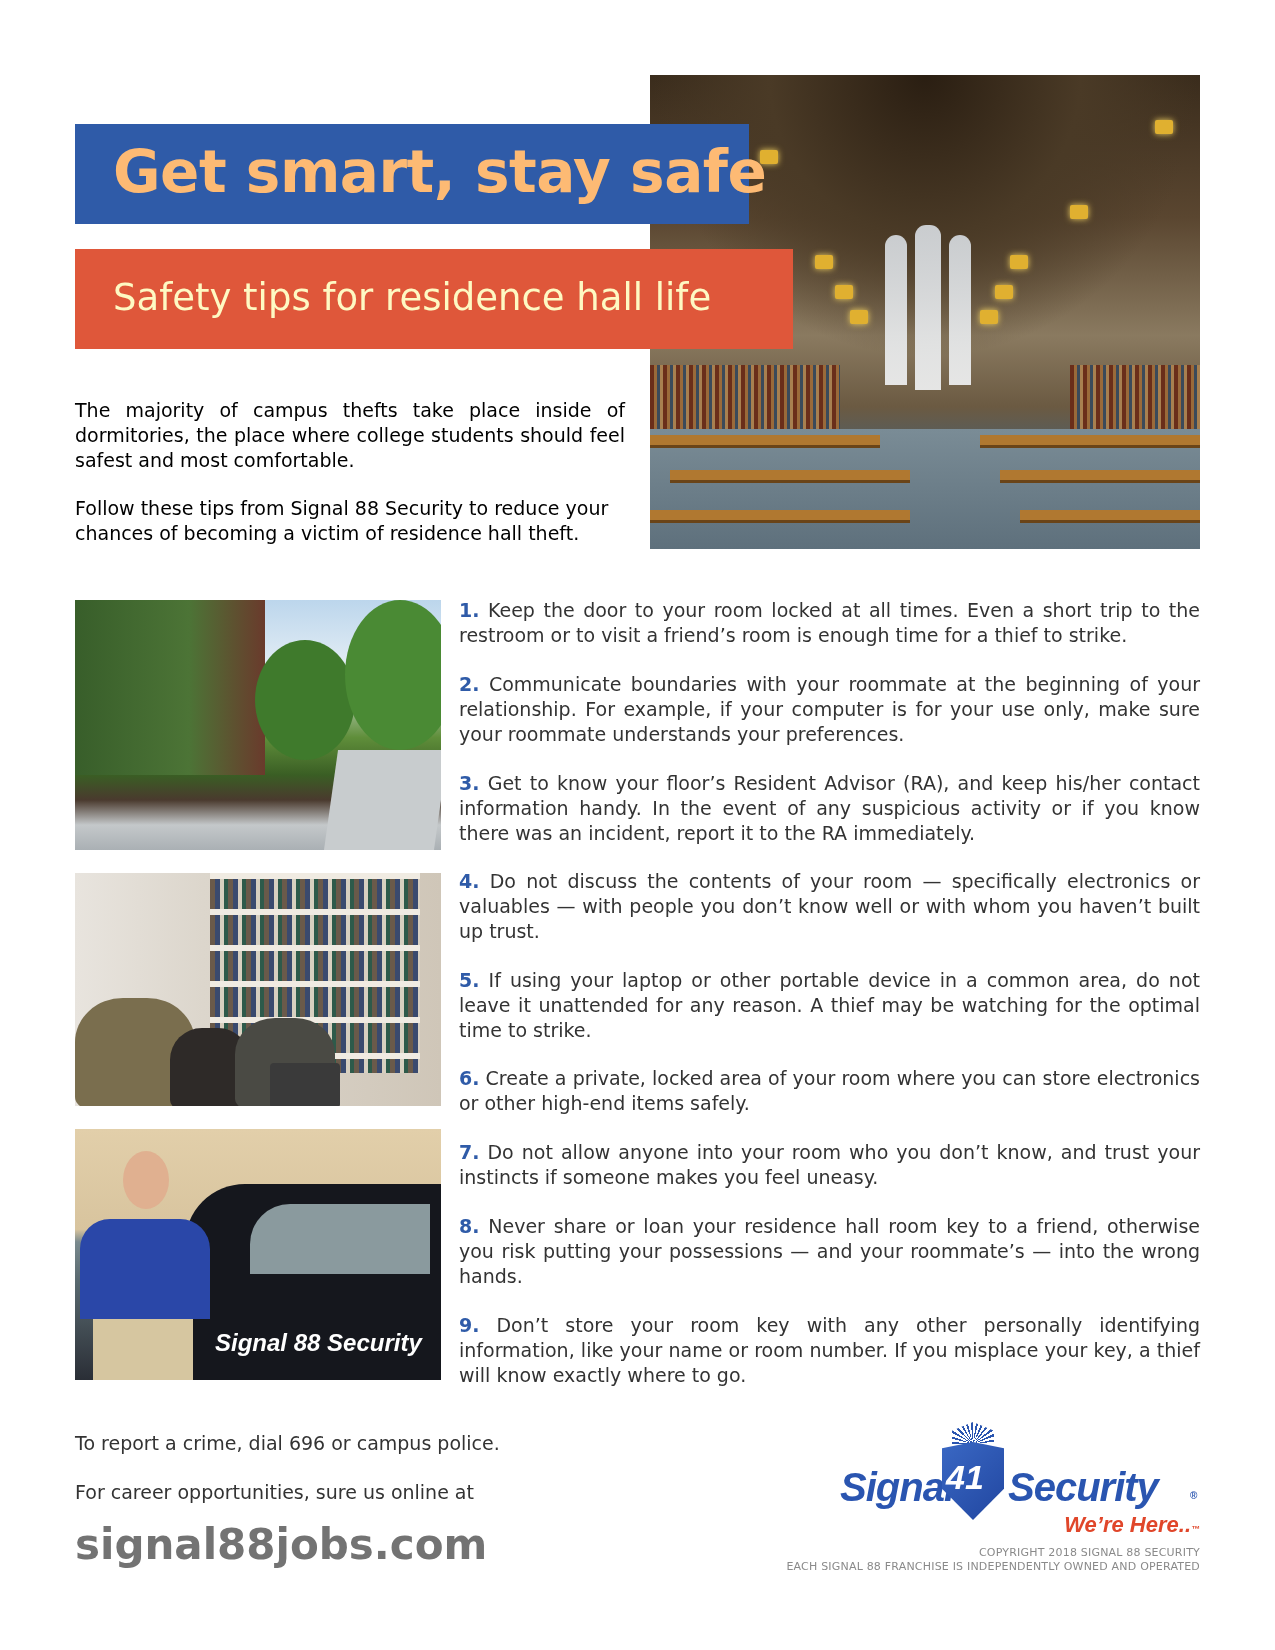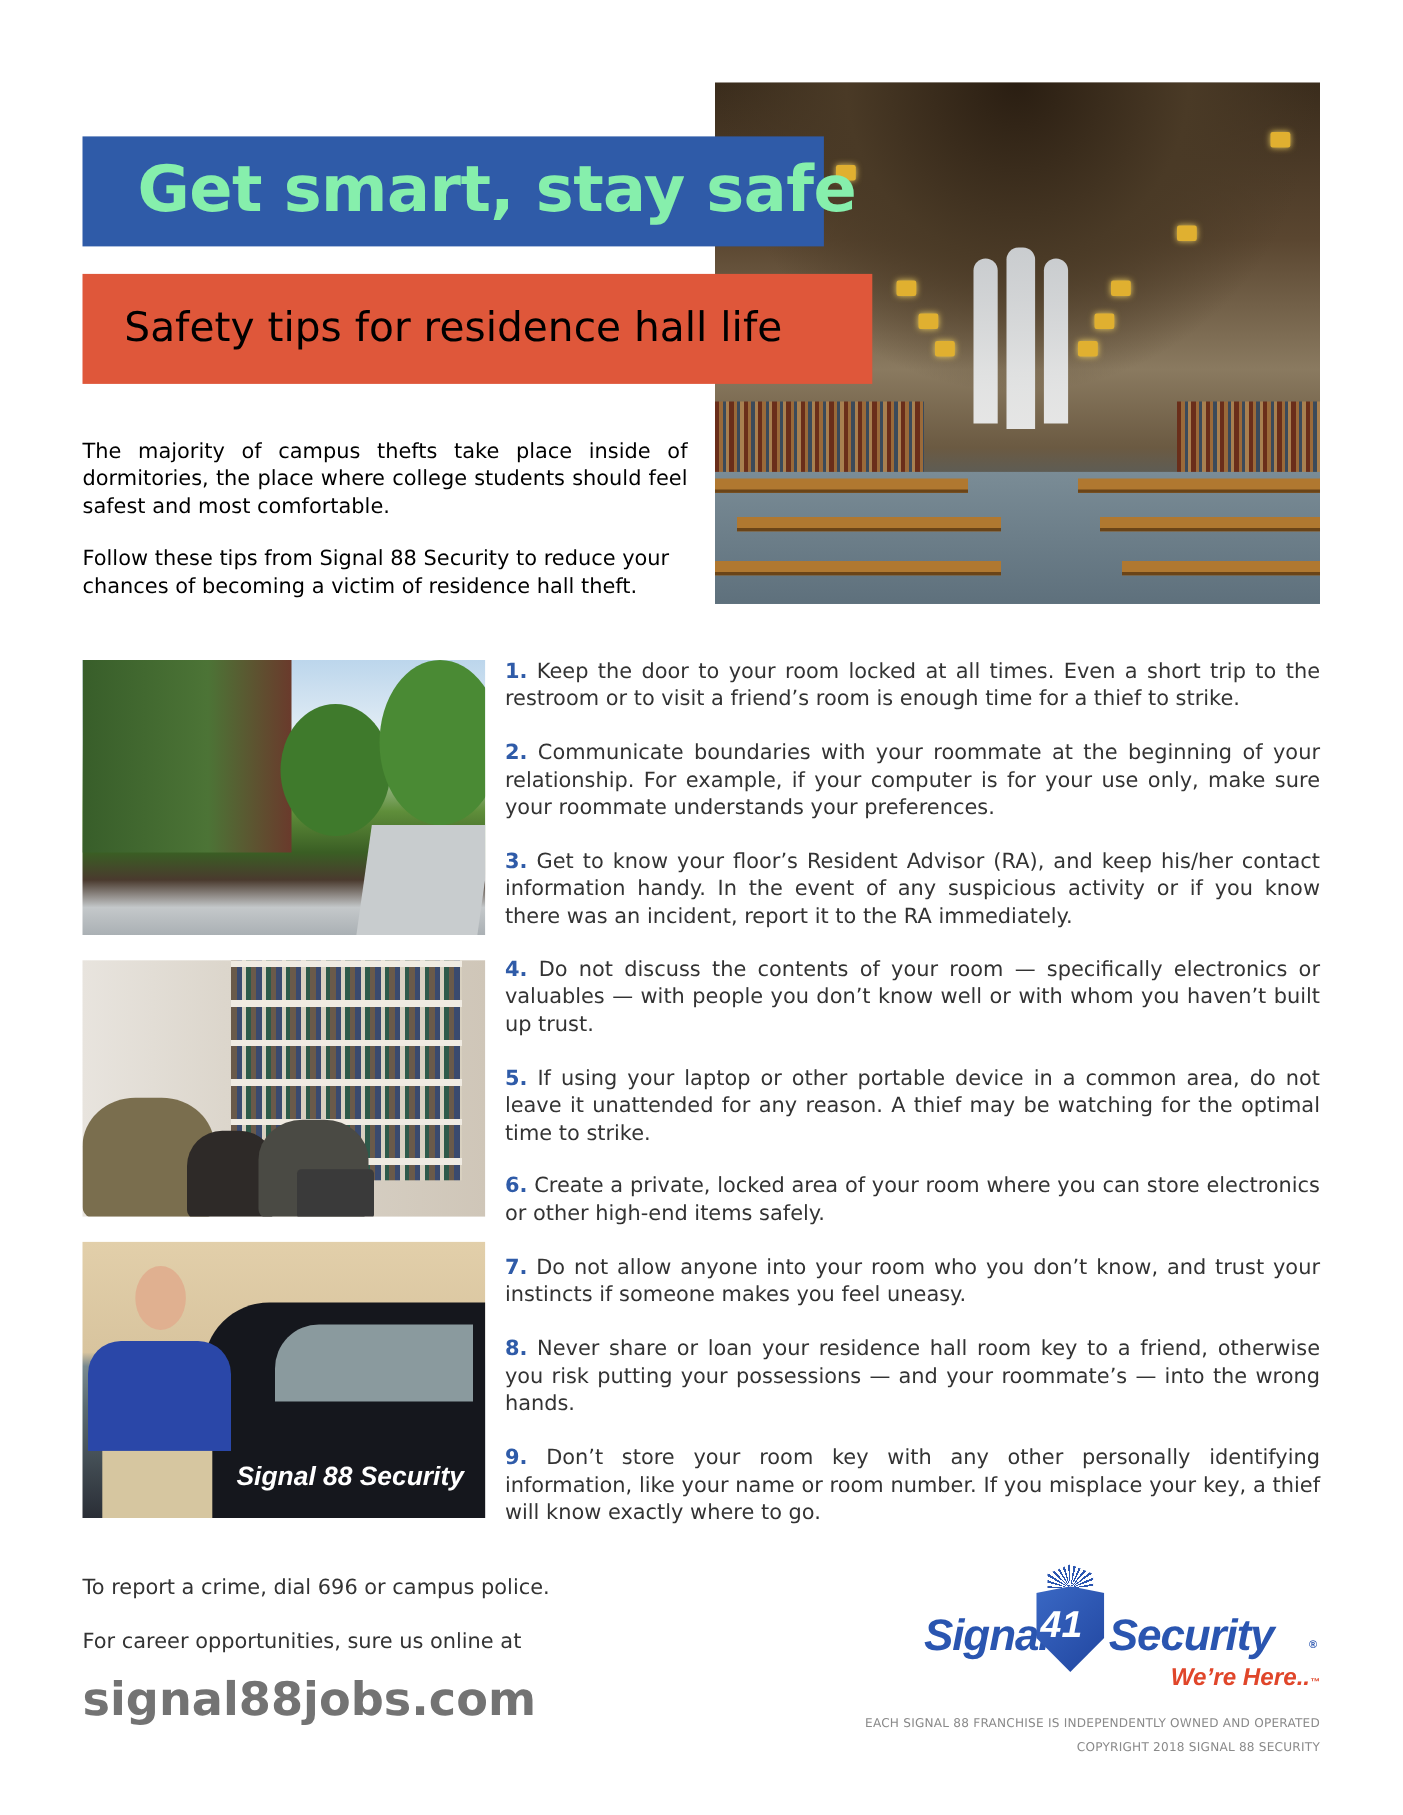--- a/index.html
+++ b/index.html
@@ -12,23 +12,23 @@
   #hero-photo .vault { position:absolute; left:0; top:0; width:100%; height:60%;
     background: radial-gradient(ellipse at 50% 0%, #2a1e12 0%, #4a3a26 40%, transparent 70%); }
   #hero-photo .window { position:absolute; top:160px; width:22px; height:150px; background:linear-gradient(#d8dde2,#f2f4f6); border-radius:11px 11px 0 0; opacity:.9; }
   #hero-photo .lamp { position:absolute; width:18px; height:14px; background:#e0b030; border-radius:2px; box-shadow:0 0 6px #f0d060; }
   #hero-photo .shelf { position:absolute; height:70px; top:290px; background:repeating-linear-gradient(90deg,#6a2e1a 0 4px,#9a6a3a 4px 7px,#3b4a5a 7px 10px,#a88050 10px 13px); }
   #hero-photo .floor { position:absolute; left:0; bottom:0; width:100%; height:120px; background:linear-gradient(180deg,#7a8c96,#5e707c); }
   #hero-photo .table { position:absolute; height:10px; background:#b07830; border-bottom:3px solid #6a4418; }
 
   
   #title-bar { left:75px; top:124px; width:674px; height:100px; background:#2f5ba8; }
-  #title-bar span { position:absolute; left:38px; top:14px; font-size:58px; font-weight:bold; color:#86efac; letter-spacing:-0.5px; white-space:nowrap;margin-left:12px; }
+  #title-bar span { position:absolute; left:38px; top:14px; font-size:58px; font-weight:bold; color:#fdba74; letter-spacing:-0.5px; white-space:nowrap; }
   #subtitle-bar { left:75px; top:249px; width:718px; height:100px; background:#df573a; }
-  #subtitle-bar span { position:absolute; left:38px; top:27px; font-size:37px; color:#000000; white-space:nowrap; }
+  #subtitle-bar span { position:absolute; left:38px; top:27px; font-size:37px; color:#fef9c3; white-space:nowrap; }
 
   
   .intro { left:75px; width:550px; font-size:19px; line-height:25px; color:#000000; text-align:justify; margin:0; }
   #intro-p1 { top:398px; }
   #intro-p2 { top:496px; text-align:left; }
 
   
   .side-photo { left:75px; width:366px; overflow:hidden; }
   #photo-campus { top:600px; height:250px; background:linear-gradient(180deg,#bcd6ec 0%,#e8f0f6 30%,#5f8e3a 55%,#3a5e24 70%,#4a3a2e 80%,#c4c8ca 90%,#aab0b4 100%); }
   #photo-campus .bldg { position:absolute; left:0; top:0; width:190px; height:175px; background:linear-gradient(90deg,#385e2a,#4c7436 60%,#6a3a2c); }
@@ -56,21 +56,21 @@
   #footer-url { left:75px; top:1520px; font-size:42px; font-weight:bold; color:#737373; white-space:nowrap; }
 
   
   #logo { left:840px; top:1420px; width:360px; height:120px; }
   #logo .word { position:absolute; top:45px; font-family:"Liberation Sans",sans-serif; font-weight:bold; font-style:italic; font-size:40px; color:#2a55b0; letter-spacing:-1px; white-space:nowrap; }
   #logo .shield { position:absolute; left:102px; top:22px; width:62px; height:78px; background:linear-gradient(135deg,#3a68c4,#2146a0); clip-path:polygon(0 8%,50% 0,100% 8%,100% 60%,50% 100%,0 60%); }
   #logo .shield span { position:absolute; left:4px; top:16px; font-family:"Liberation Sans",sans-serif; font-weight:bold; font-style:italic; font-size:34px; color:#ffffff; }
   #logo .rays { position:absolute; left:112px; top:2px; width:42px; height:22px; background:repeating-conic-gradient(from -90deg at 50% 100%, #2a55b0 0 6deg, transparent 6deg 14deg); clip-path:polygon(0 100%,0 40%,50% 0,100% 40%,100% 100%); }
   #logo .tagline { position:absolute; right:0; top:92px; font-family:"Liberation Sans",sans-serif; font-weight:bold; font-style:italic; font-size:22px; color:#e0462a; white-space:nowrap; }
   .copyright { right:75px; font-size:11px; color:#8a8a8a; text-align:right; white-space:nowrap; letter-spacing:0.2px; }
-  #copyright-1 { top:1546px;margin-top:36px; }
+  #copyright-1 { top:1546px; }
   #copyright-2 { top:1560px; }
 </style>
 </head>
 <body>
 
 <div id="hero-photo" class="abs">
   <div class="vault"></div>
   <div class="window" style="left:235px;"></div>
   <div class="window" style="left:265px;width:26px;top:150px;height:165px;"></div>
   <div class="window" style="left:299px;"></div>

